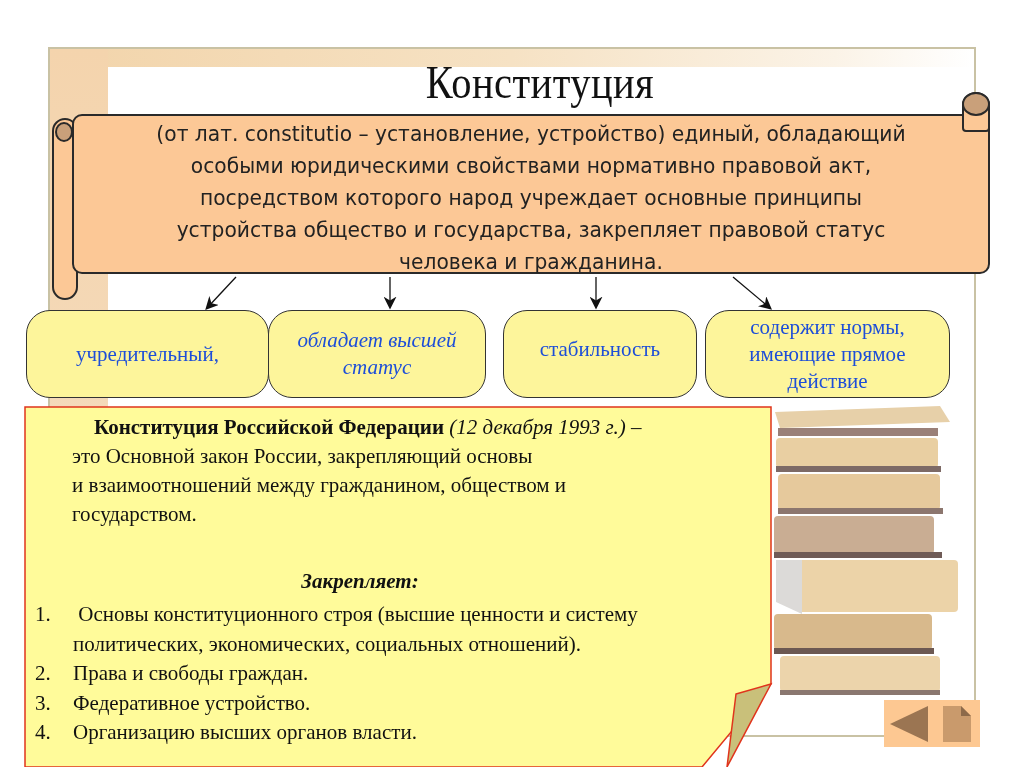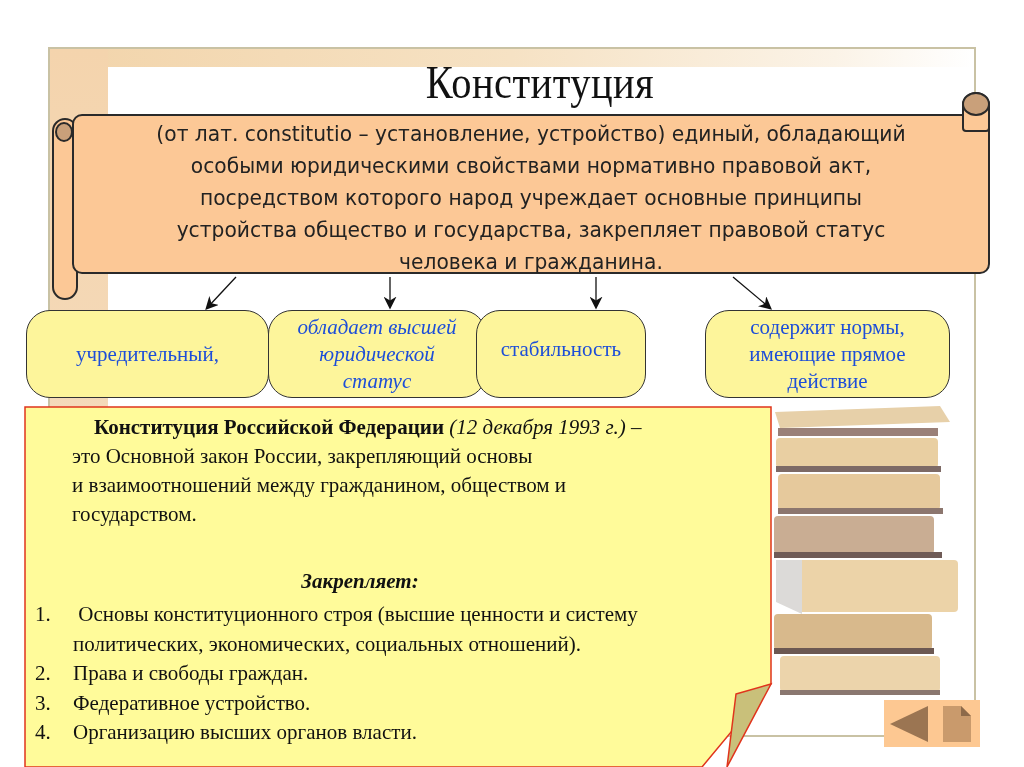--- a/index.html
+++ b/index.html
@@ -130,25 +130,24 @@
 </svg>
 
 <div class="prop" style="left:26px; width:243px;">
   <div>
     <div>учредительный,</div>
   </div>
 </div>
 <div class="prop" style="left:268px; width:218px;font-style:italic;">
   <div>
     <div>обладает высшей</div>
-    <div>юридической</div>
     <div>статус</div>
   </div>
 </div>
-<div class="prop" style="left:476px; width:170px;">
+<div class="prop" style="left:503px; width:194px;">
   <div style="margin-top:-10px;">стабильность</div>
 </div>
 <div class="prop" style="left:705px; width:245px;">
   <div>
     <div>содержит нормы,</div>
     <div>имеющие прямое</div>
     <div>действие</div>
   </div>
 </div>
 

